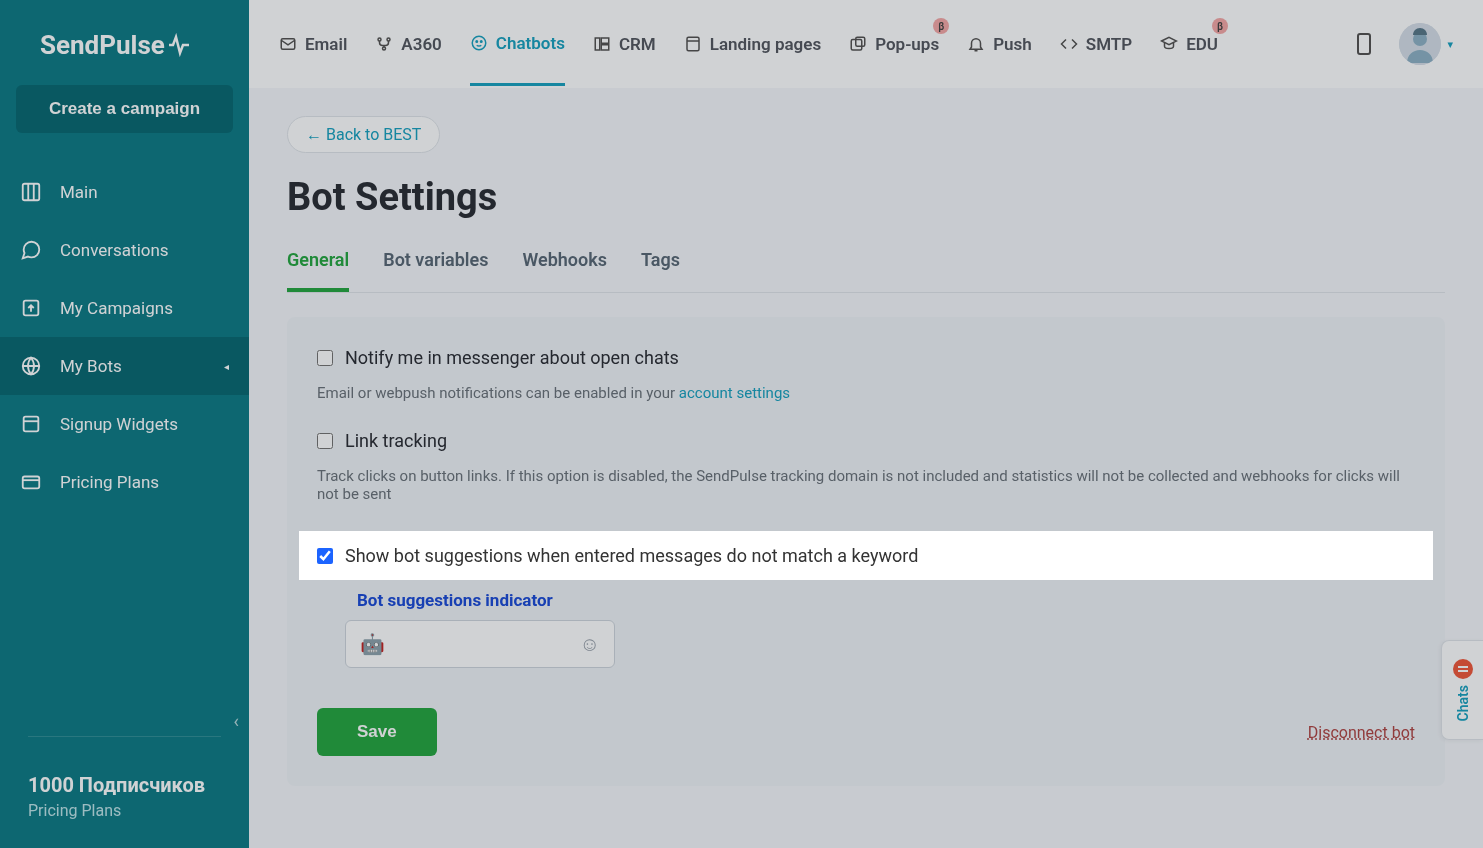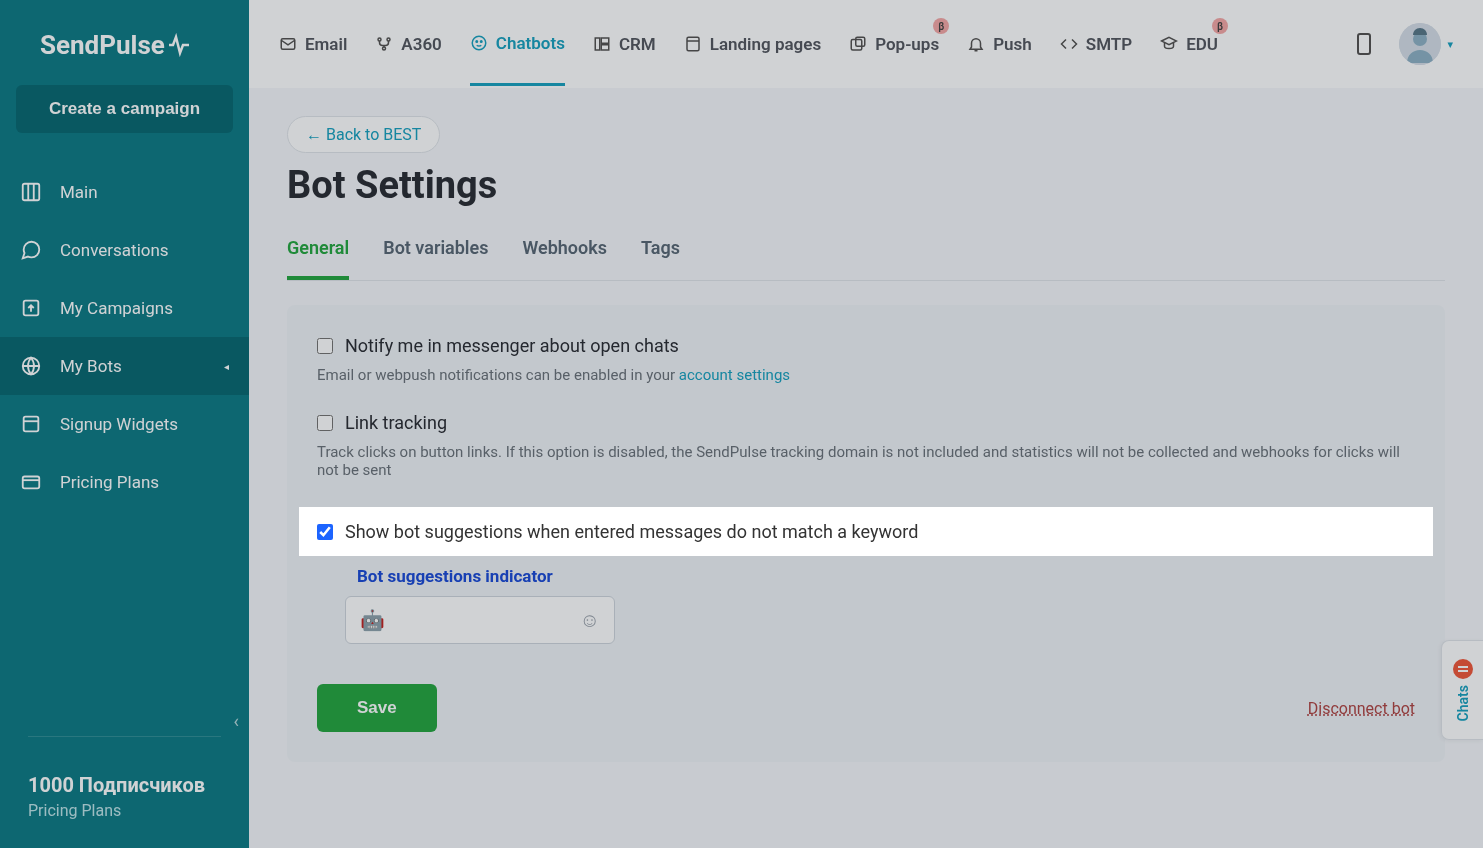--- a/index.html
+++ b/index.html
@@ -30,30 +30,30 @@
   .topnav-icon { width: 18px; height: 18px; }
   .topbar-right { margin-left: auto; display: flex; align-items: center; gap: 28px; }
   .mobile-icon { width: 14px; height: 22px; border: 2px solid #555; border-radius: 3px; cursor: pointer; }
   .avatar { width: 42px; height: 42px; border-radius: 50%; background: #d7dfe8; display: flex; align-items: center; justify-content: center; cursor: pointer; overflow: hidden; }
   .avatar svg { width: 42px; height: 42px; }
   .avatar-drop { color: #1aa3c1; font-size: 11px; cursor: pointer; }
 
   
   .content { padding: 28px 38px; flex: 1; overflow: auto; }
   .back-link { display: inline-block; padding: 8px 18px; border: 1px solid #e1e5ea; border-radius: 20px; color: #1aa3c1; font-size: 16px; cursor: pointer; background: #fff; }
-  .page-title { font-size: 38px; font-weight: 700; color: #2c3038; margin-top: 10px; }
+  .page-title { font-size: 38px; font-weight: 700; color: #2c3038; margin-top: 22px; }
   .tabs { display: flex; gap: 34px; margin-top: 30px; border-bottom: 1px solid #e1e5ea; }
   .tab { padding: 0 0 18px; font-size: 18px; font-weight: 600; color: #5a6a78; cursor: pointer; border-bottom: 4px solid transparent; }
   .tab.active { color: #27a844; border-bottom: 4px solid #27a844; }
 
   .panel { margin-top: 24px; background: #f0f3f7; border-radius: 8px; padding: 30px; position: relative; }
   .setting-row { margin-bottom: 28px; }
   .setting-label { display: flex; align-items: center; gap: 12px; font-size: 18px; color: #2c3038; }
   .setting-label input[type=checkbox] { width: 16px; height: 16px; cursor: pointer; }
-  .setting-help { font-size: 15px; color: #6c757d; margin-top: 10px; }
+  .setting-help { font-size: 15px; color: #6c757d; margin-top: 16px; }
   .setting-help a { color: #1aa3c1; text-decoration: none; cursor: pointer; }
   .highlight { background: #fff; padding: 14px 18px; margin: 0 -18px 10px; border-radius: 0; display: flex; align-items: center; gap: 12px; font-size: 18px; }
   .highlight input[type=checkbox] { width: 16px; height: 16px; accent-color: #1c64ff; cursor: pointer; }
   .sub-label { font-size: 17px; font-weight: 700; color: #1d4ed8; margin-left: 40px; margin-bottom: 10px; }
   .emoji-input { margin-left: 28px; width: 270px; height: 48px; border: 1px solid #cfd6de; border-radius: 6px; background: #fff; display: flex; align-items: center; justify-content: space-between; padding: 0 14px; font-size: 20px; }
   .emoji-picker-icon { color: #9aa2ac; font-size: 20px; cursor: pointer; }
   .panel-footer { display: flex; align-items: center; justify-content: space-between; margin-top: 40px; }
   .save-btn { background: #27a844; color: #fff; border: none; border-radius: 6px; padding: 14px 40px; font-size: 17px; font-weight: 600; cursor: pointer; }
   .disconnect-link { color: #b14848; font-size: 16px; text-decoration: underline dotted; cursor: pointer; }
 

